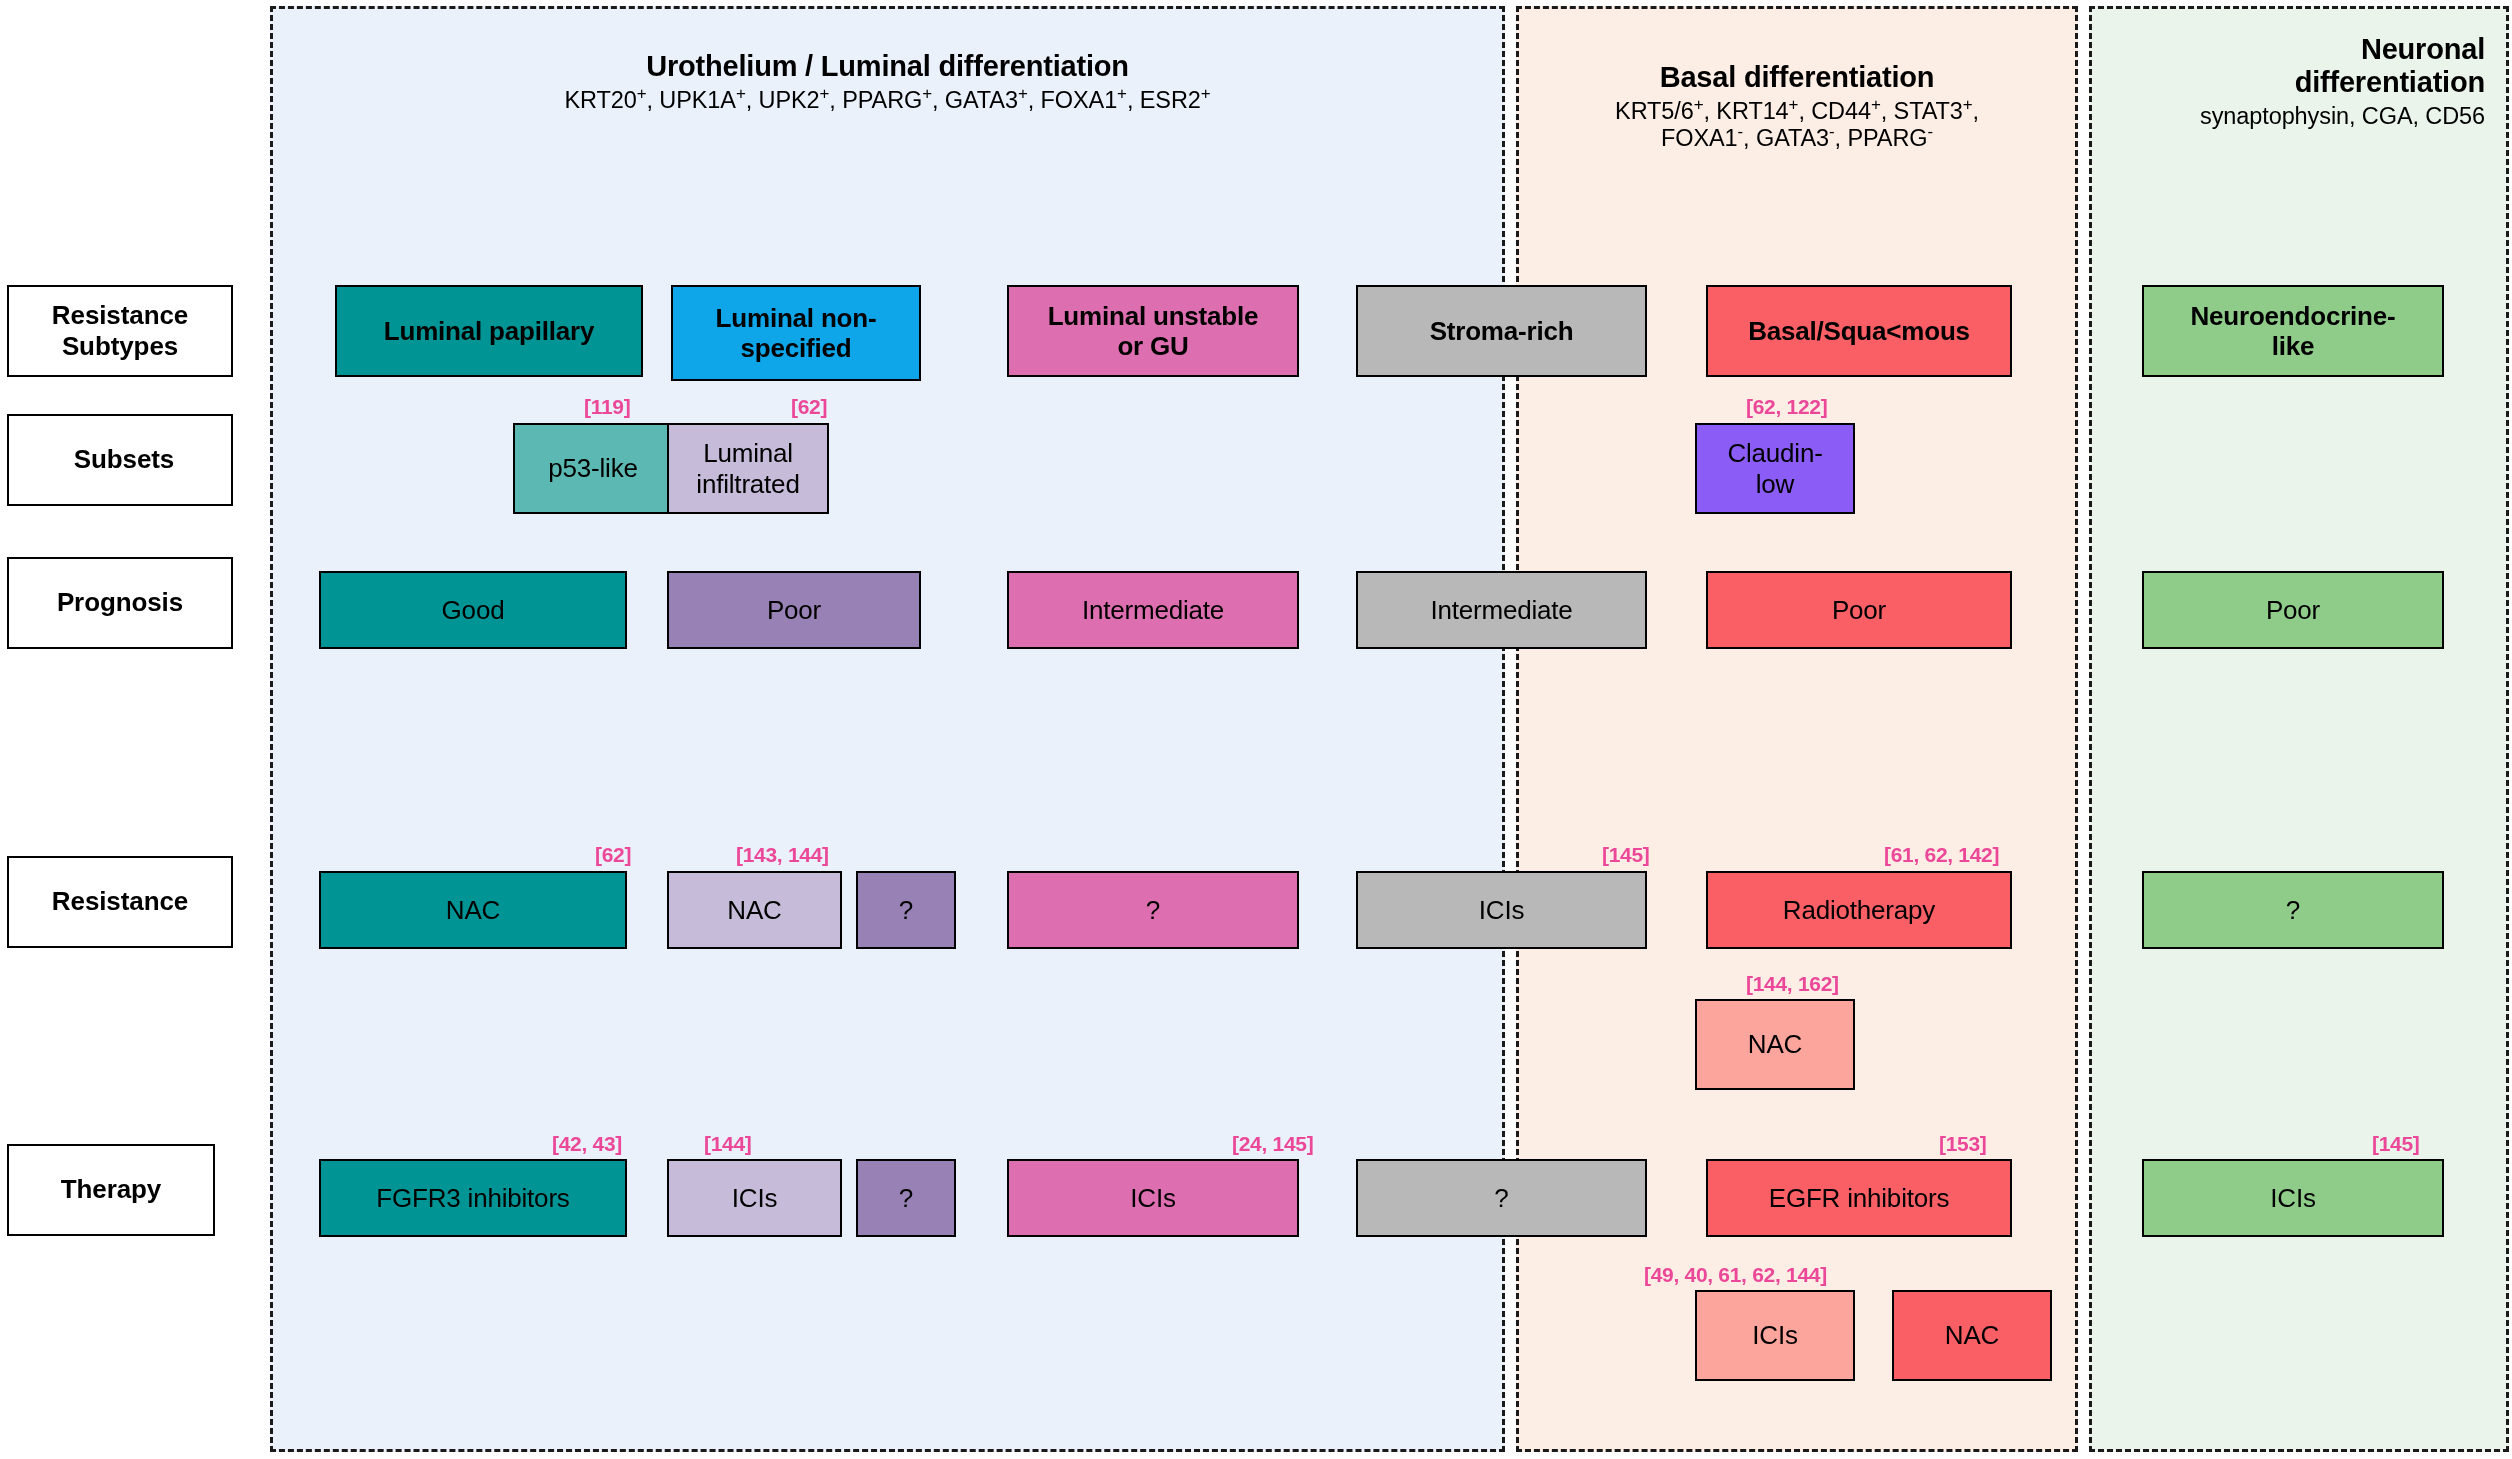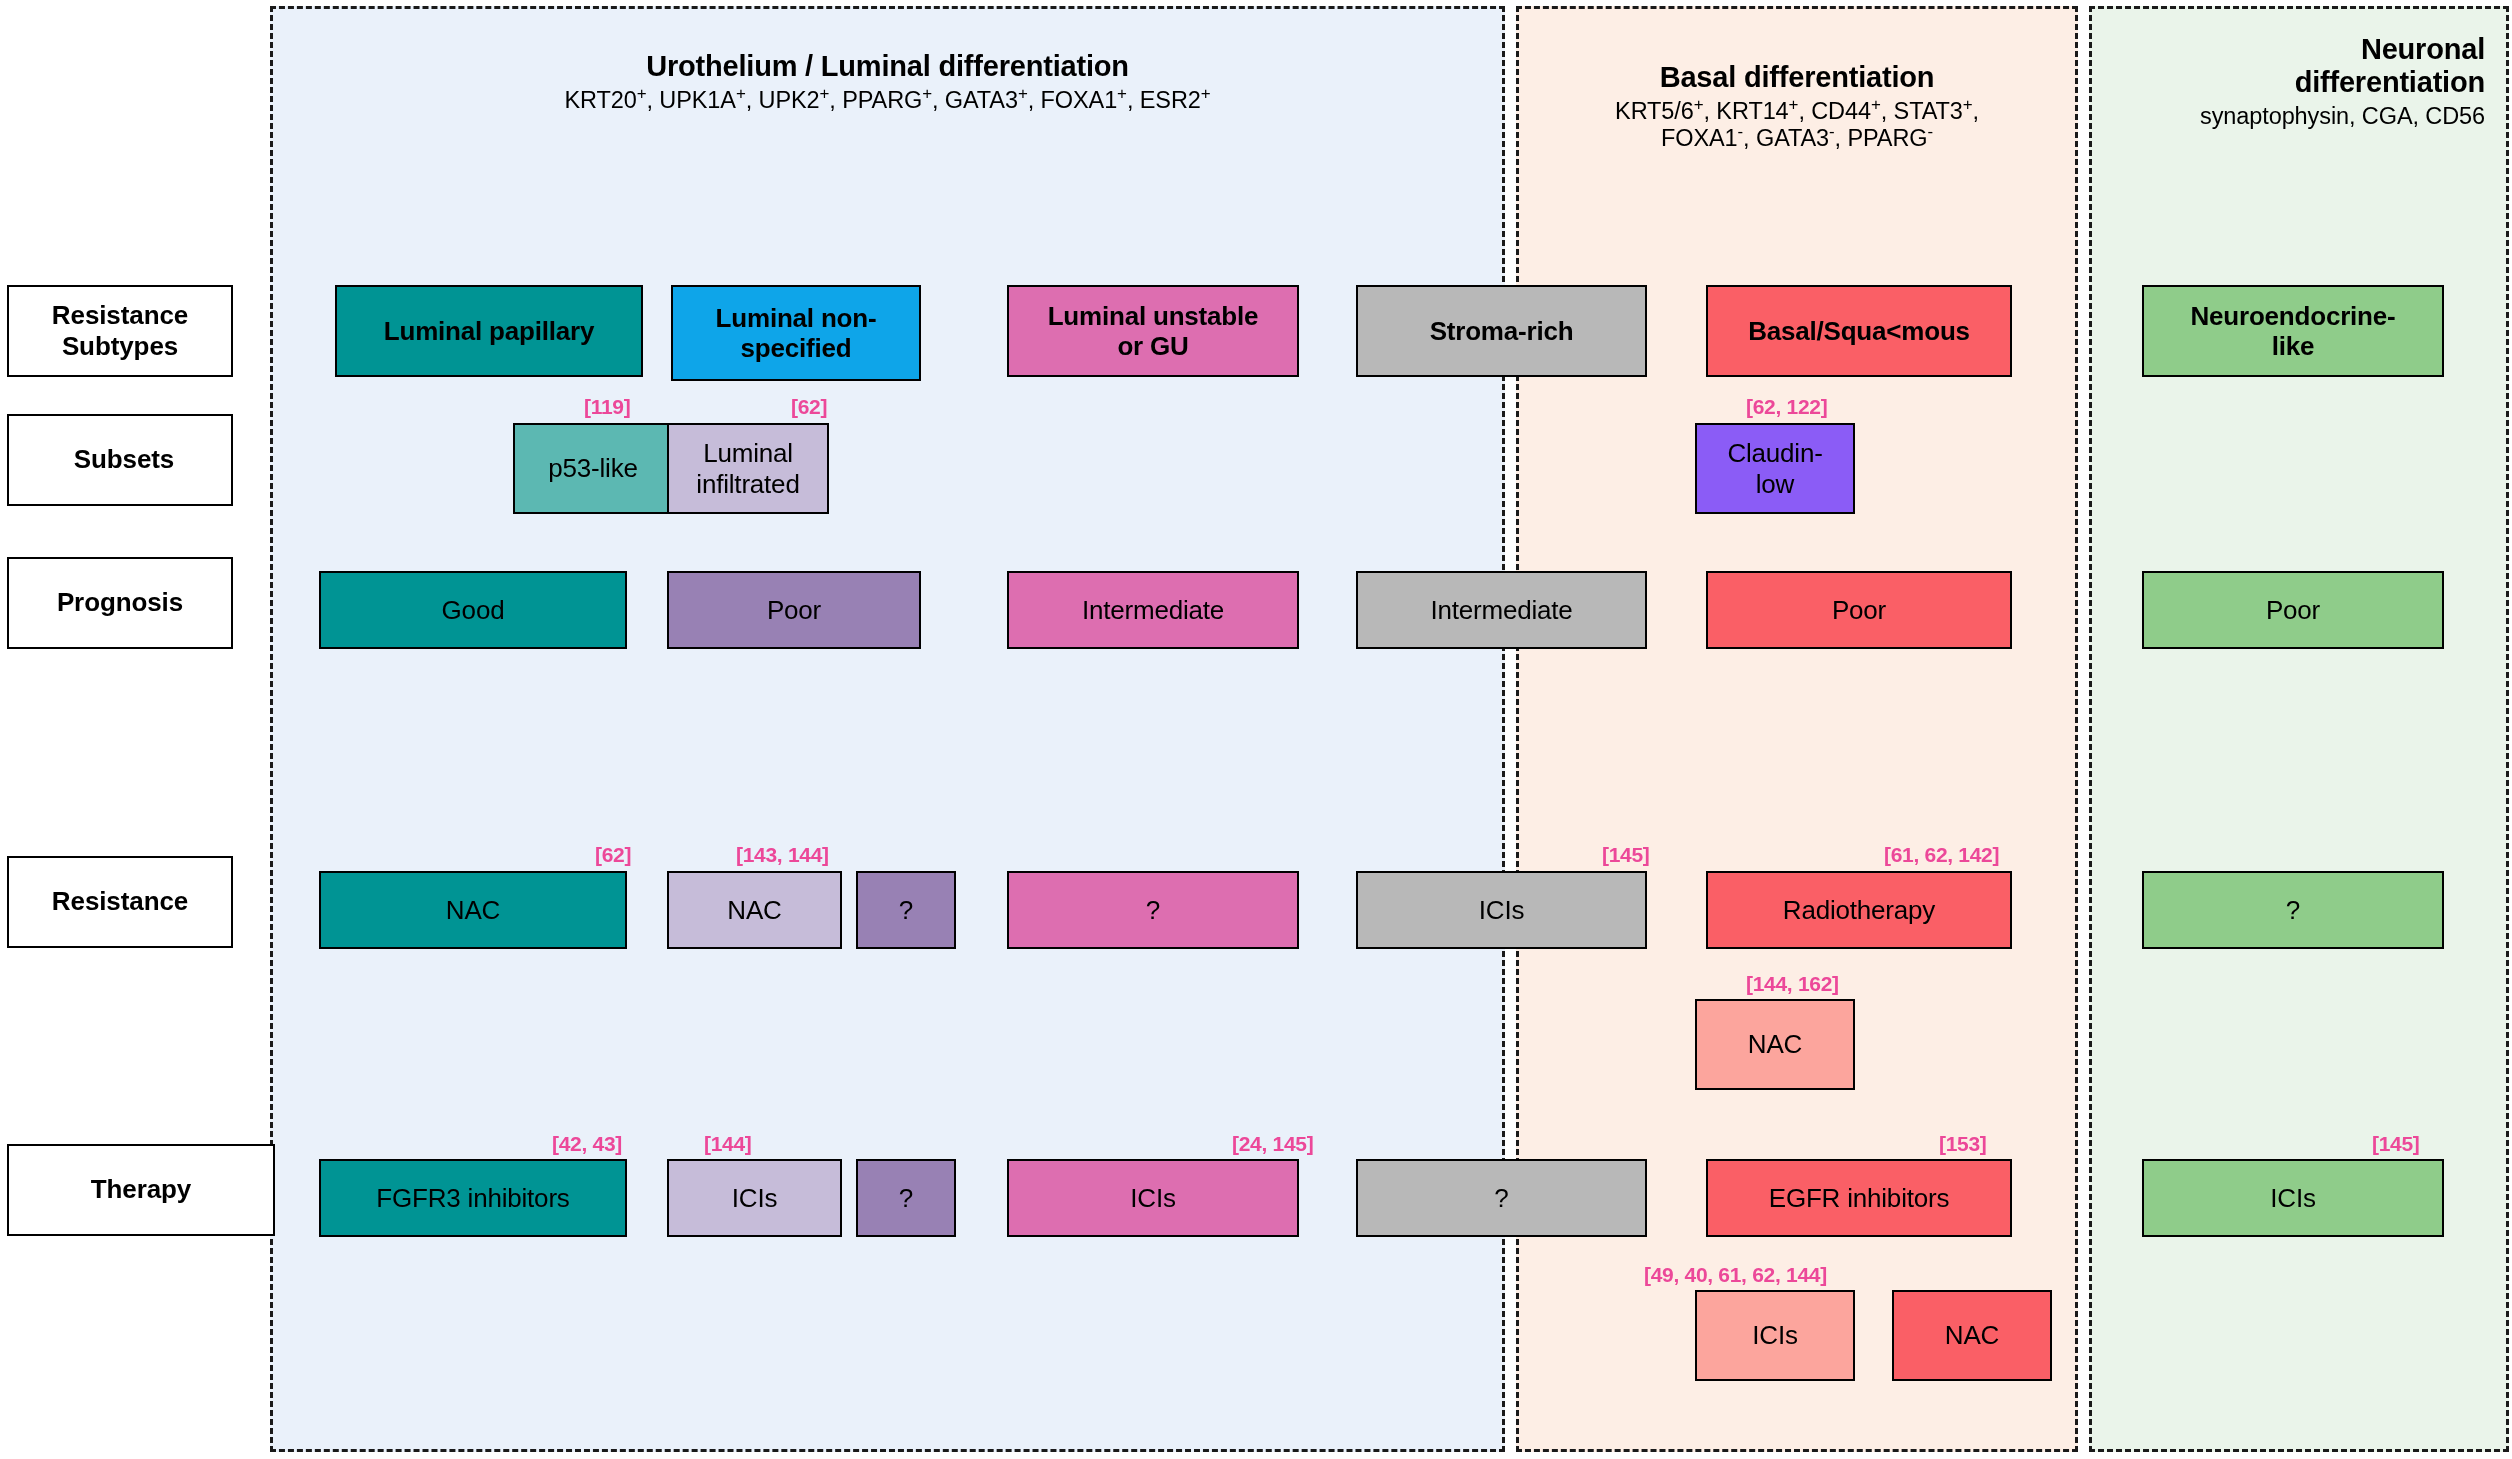--- a/index.html
+++ b/index.html
@@ -129,21 +129,21 @@
   </div>
 
   <div class="rowlabel" style="left:7px; top:557px; width:226px; height:92px;">
     <span>Prognosis</span>
   </div>
 
   <div class="rowlabel" style="left:7px; top:856px; width:226px; height:92px;">
     <span>Resistance</span>
   </div>
 
-  <div class="rowlabel" style="left:7px; top:1144px; width:268px; height:92px;">
+  <div class="rowlabel" style="left:7px; top:1144px; width:208px; height:92px;">
     <span>Therapy</span>
   </div>
 
   <div class="cellbox bold" style="left:335px; top:285px; width:308px; height:92px; background:#009494;">
     <span>Luminal papillary</span>
   </div>
 
   <div class="cellbox bold" style="left:671px; top:285px; width:250px; height:96px; background:#0ea5e9;">
     <div>
       <span>Luminal non-</span><br>

